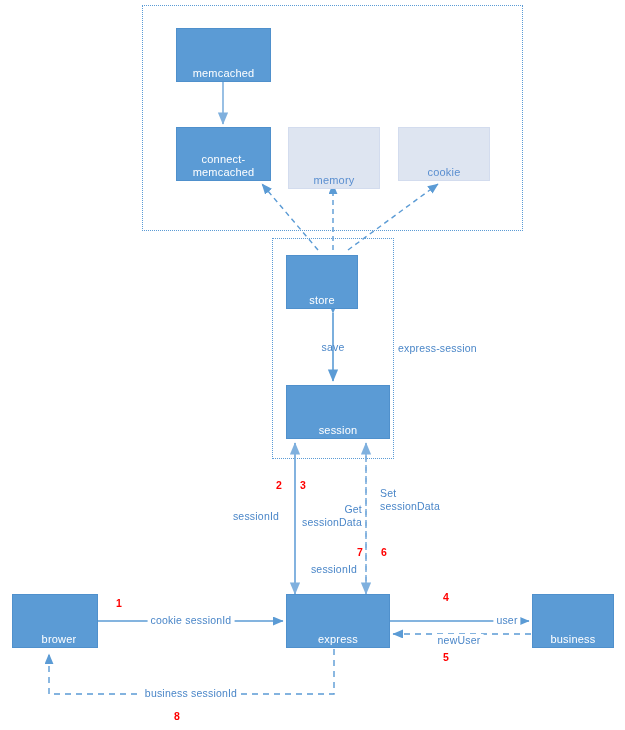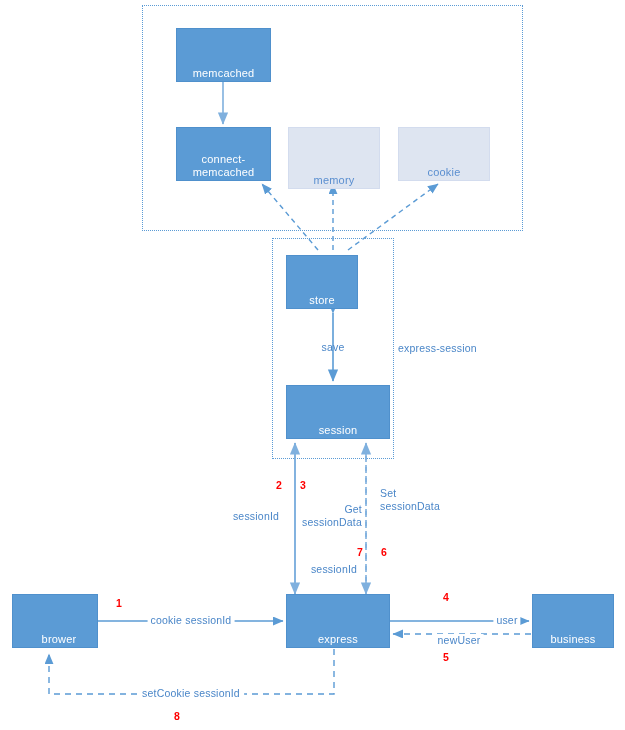--- a/index.html
+++ b/index.html
@@ -176,21 +176,21 @@
   </div>
 
   <div class="lbl center" style="left:334px; top:563px;">sessionId</div>
 
   <div class="lbl center" style="left:191px; top:614px; background:#ffffff; padding:0 3px;">cookie sessionId</div>
 
   <div class="lbl center" style="left:459px; top:614px; background:#ffffff; padding:0 3px;margin-left:48px;">user</div>
 
   <div class="lbl center" style="left:459px; top:634px; background:#ffffff; padding:0 3px;">newUser</div>
 
-  <div class="lbl center" style="left:191px; top:687px; background:#ffffff; padding:0 4px;">setCookie sessionId</div>
+  <div class="lbl center" style="left:191px; top:687px; background:#ffffff; padding:0 4px;">business sessionId</div>
 
   <div class="num" style="left:116px; top:597px;">1</div>
   <div class="num" style="left:276px; top:479px;">2</div>
   <div class="num" style="left:300px; top:479px;">3</div>
   <div class="num" style="left:443px; top:591px;">4</div>
   <div class="num" style="left:443px; top:651px;">5</div>
   <div class="num" style="left:381px; top:546px;">6</div>
   <div class="num" style="left:357px; top:546px;">7</div>
   <div class="num" style="left:174px; top:710px;">8</div>
 

